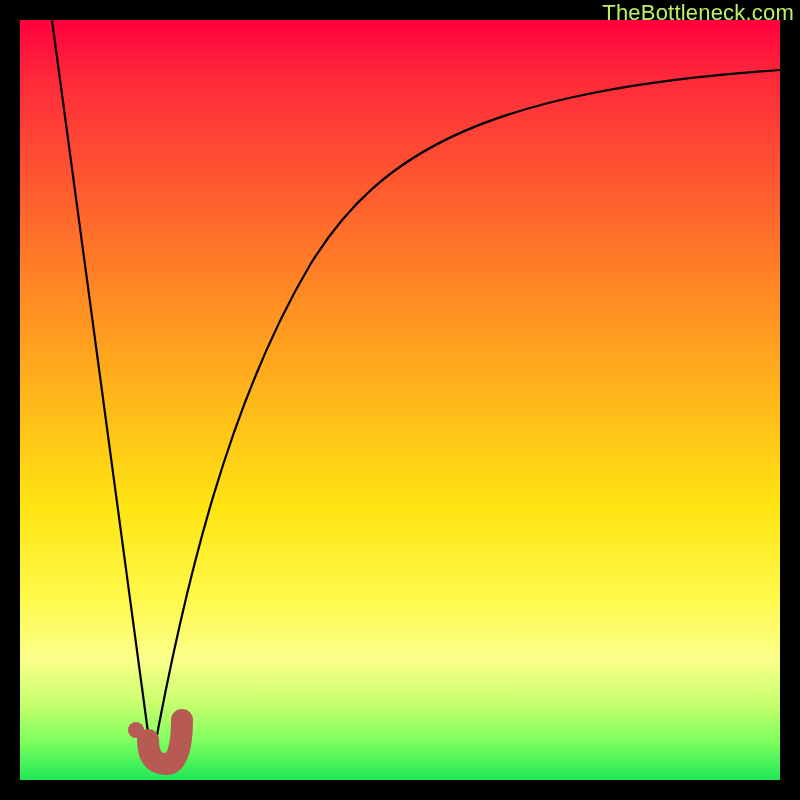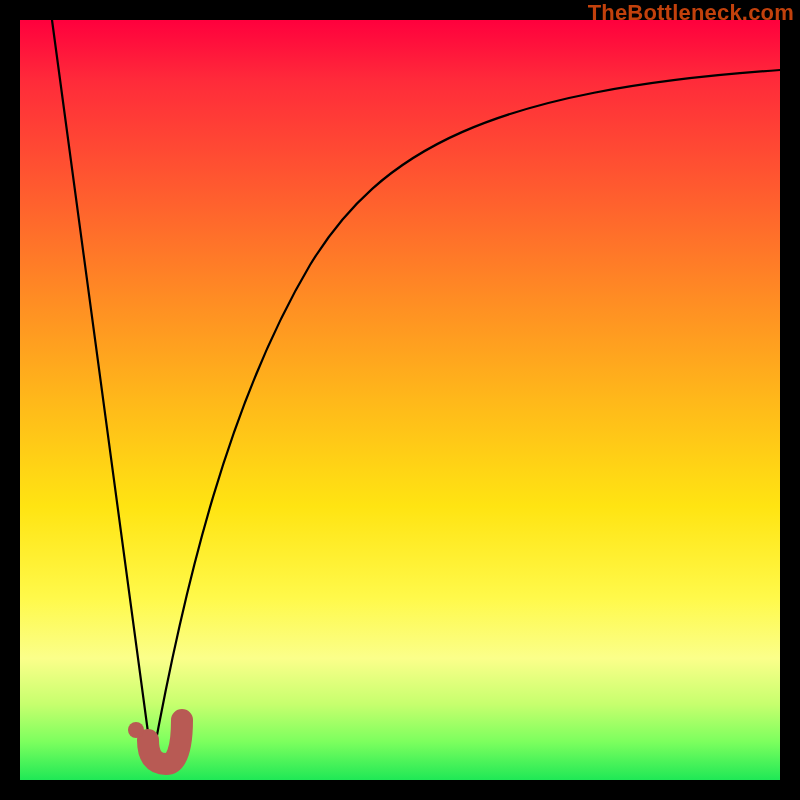--- a/index.html
+++ b/index.html
@@ -34,23 +34,23 @@
       #fbff8a 84%,
       #c7ff6e 90%,
       #7cff5e 95%,
       #1fe856 100%
     );
   }
   .watermark {
     position: absolute;
     top: 0px;
     right: 6px;
-    color: #c2410c;
+    color: #bef264;
     font-size: 22px;
-    font-weight: 700;
+    font-weight: 400;
     letter-spacing: 0.2px;
     user-select: none;
   }
   svg.curves {
     position: absolute;
     left: 0;
     top: 0;
     width: 760px;
     height: 760px;
     overflow: visible;

